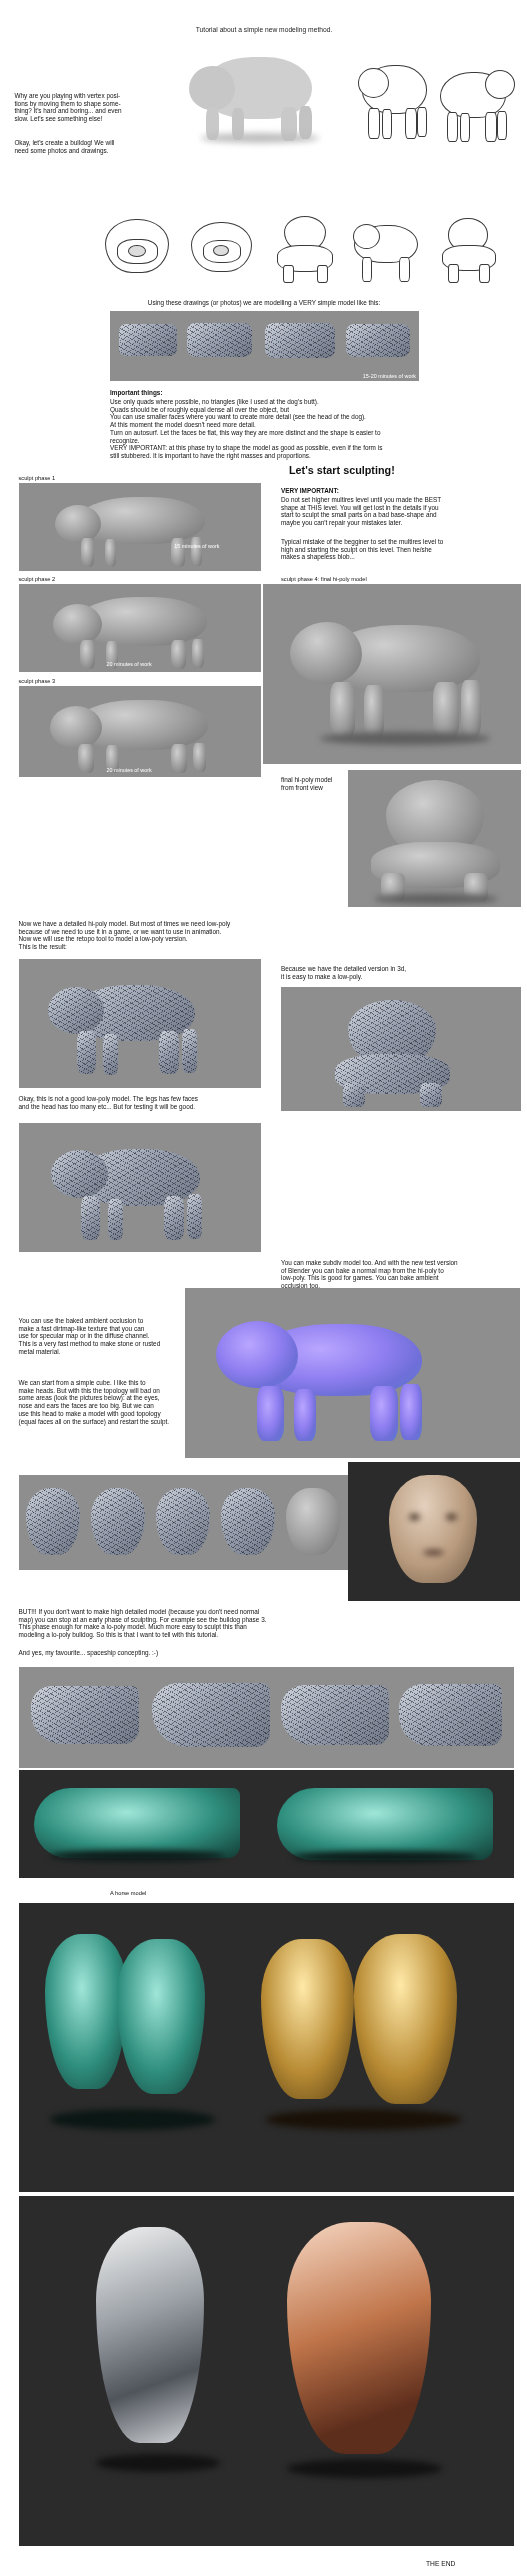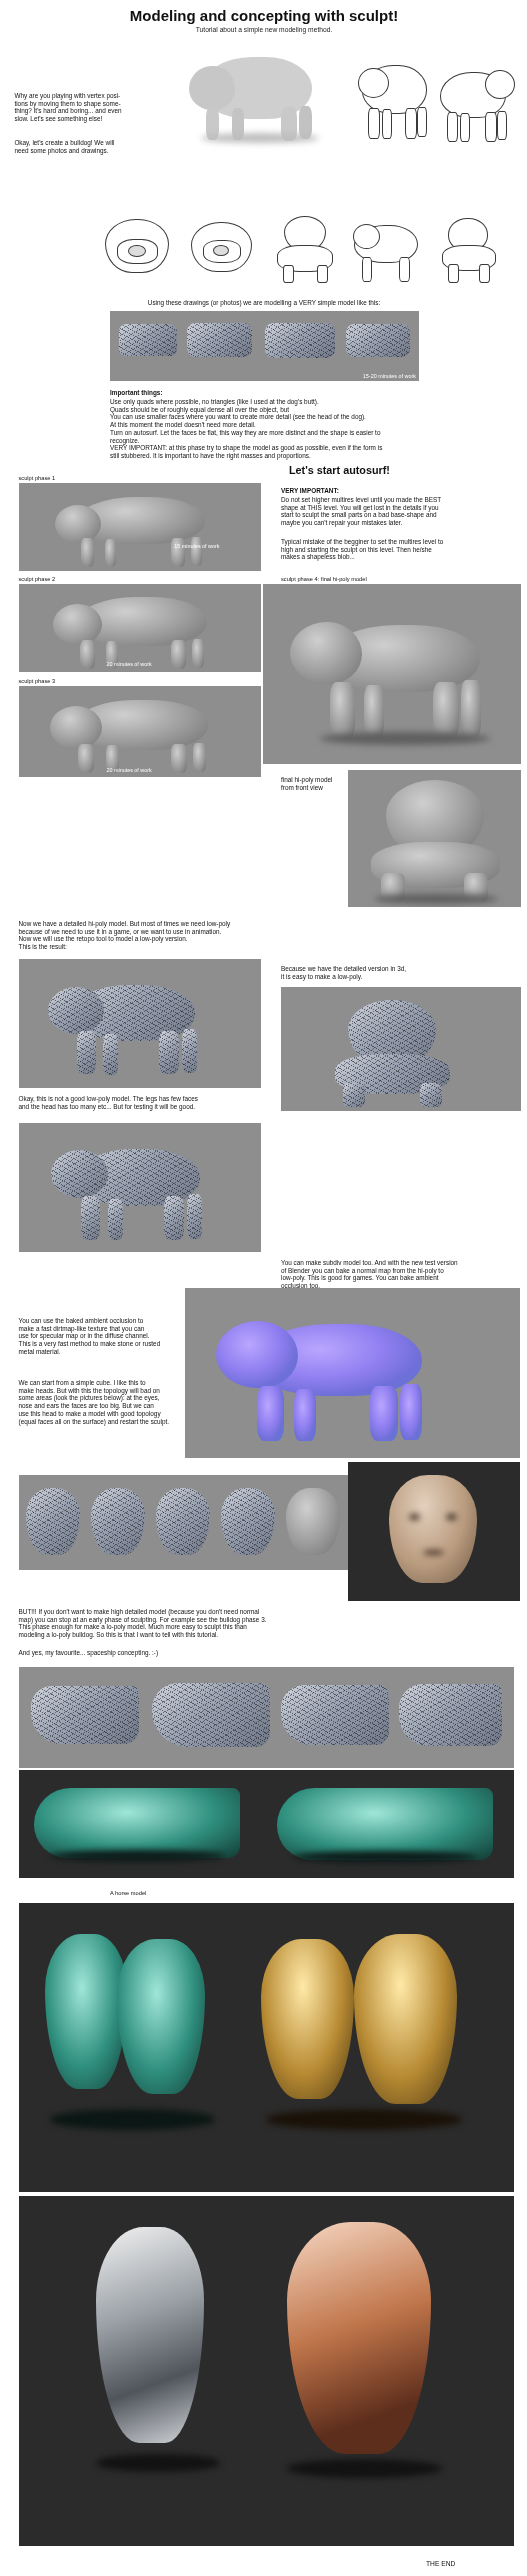--- a/index.html
+++ b/index.html
@@ -43,21 +43,20 @@
   .chrome{position:absolute;background:linear-gradient(160deg,#f2f2f2,#9aa0a6 40%,#50555c 70%,#d7dade 100%);}
   .copper{position:absolute;background:linear-gradient(160deg,#f6d8c4,#c0754a 45%,#5e2e1c 80%);}
   .capw{position:absolute;font-size:5.4px;color:#fff;}
   .lbl{position:absolute;font-size:5.7px;color:#111;}
 </style>
 </head>
 <body>
 
 <div class="page">
 
-  <div class="title" style="top:7.2px;">Modeling and concepting with sculpt!</div>
   <div class="subtitle" style="top:26px;">Tutorial about a simple new modeling method.</div>
 
   <div class="img" style="left:170px;top:35px;width:185px;height:129px;background:#fff;">
     <div class="dogsil" style="left:31px;top:21.6px;width:111px;height:62px;background:#cfcfcf;"></div>
     <div class="dogsil" style="left:18.5px;top:31px;width:46px;height:44px;background:#c7c7c7;border-radius:50% 46% 44% 50%/52% 52% 48% 48%;"></div>
     <div class="dogsil" style="left:36px;top:72px;width:13.4px;height:33px;background:#c9c9c9;border-radius:30%;"></div>
     <div class="dogsil" style="left:62px;top:73px;width:12.4px;height:32px;background:#c4c4c4;border-radius:30%;"></div>
     <div class="dogsil" style="left:111px;top:72px;width:15.5px;height:34px;background:#c9c9c9;border-radius:30%;"></div>
     <div class="dogsil" style="left:129px;top:71px;width:13.4px;height:33px;background:#c2c2c2;border-radius:30%;"></div>
     <div class="shade" style="left:31px;top:98px;width:118px;height:10.3px;background:#bdbdbd;"></div>
@@ -134,21 +133,21 @@
   <div class="t hd" style="left:110px;top:389px;">Important things:</div>
   <div class="t" style="left:110px;top:398px;width:330px;">Use only quads where possible, no triangles (like I used at the dog's butt).
 Quads should be of roughly equal dense all over the object, but
 You can use smaller faces where you want to create more detail (see the head of the dog).
 At this moment the model doesn't need more detail.
 Turn on autosurf. Let the faces be flat, this way they are more distinct and the shape is easier to
 recognize.
 VERY IMPORTANT: at this phase try to shape the model as good as possible, even if the form is
 still stubbered. It is important to have the right masses and proportions.</div>
 
-  <div class="big" style="position:absolute;left:289px;top:464px;">Let's start autosurf!</div>
+  <div class="big" style="position:absolute;left:289px;top:464px;">Let's start sculpting!</div>
 
   <div class="lbl" style="left:18.5px;top:475px;">sculpt phase 1</div>
   <div class="img gray" style="left:18.5px;top:483px;width:242px;height:88px;">
     <div class="clay" style="left:57px;top:14.4px;width:129px;height:47px;border-radius:46% 42% 40% 44%/54% 50% 48% 46%;"></div>
     <div class="clay" style="left:36px;top:21.6px;width:46px;height:38px;border-radius:50%;"></div>
     <div class="clay" style="left:62px;top:55px;width:13.4px;height:29px;border-radius:26%;"></div>
     <div class="clay" style="left:86px;top:56px;width:11.3px;height:28px;border-radius:26%;"></div>
     <div class="clay" style="left:152px;top:55px;width:14.4px;height:29px;border-radius:26%;"></div>
     <div class="clay" style="left:172px;top:54px;width:11.3px;height:29px;border-radius:26%;"></div>
     <div class="capw xs" style="position:absolute;right:41px;bottom:21.6px;">15 minutes of work</div>

